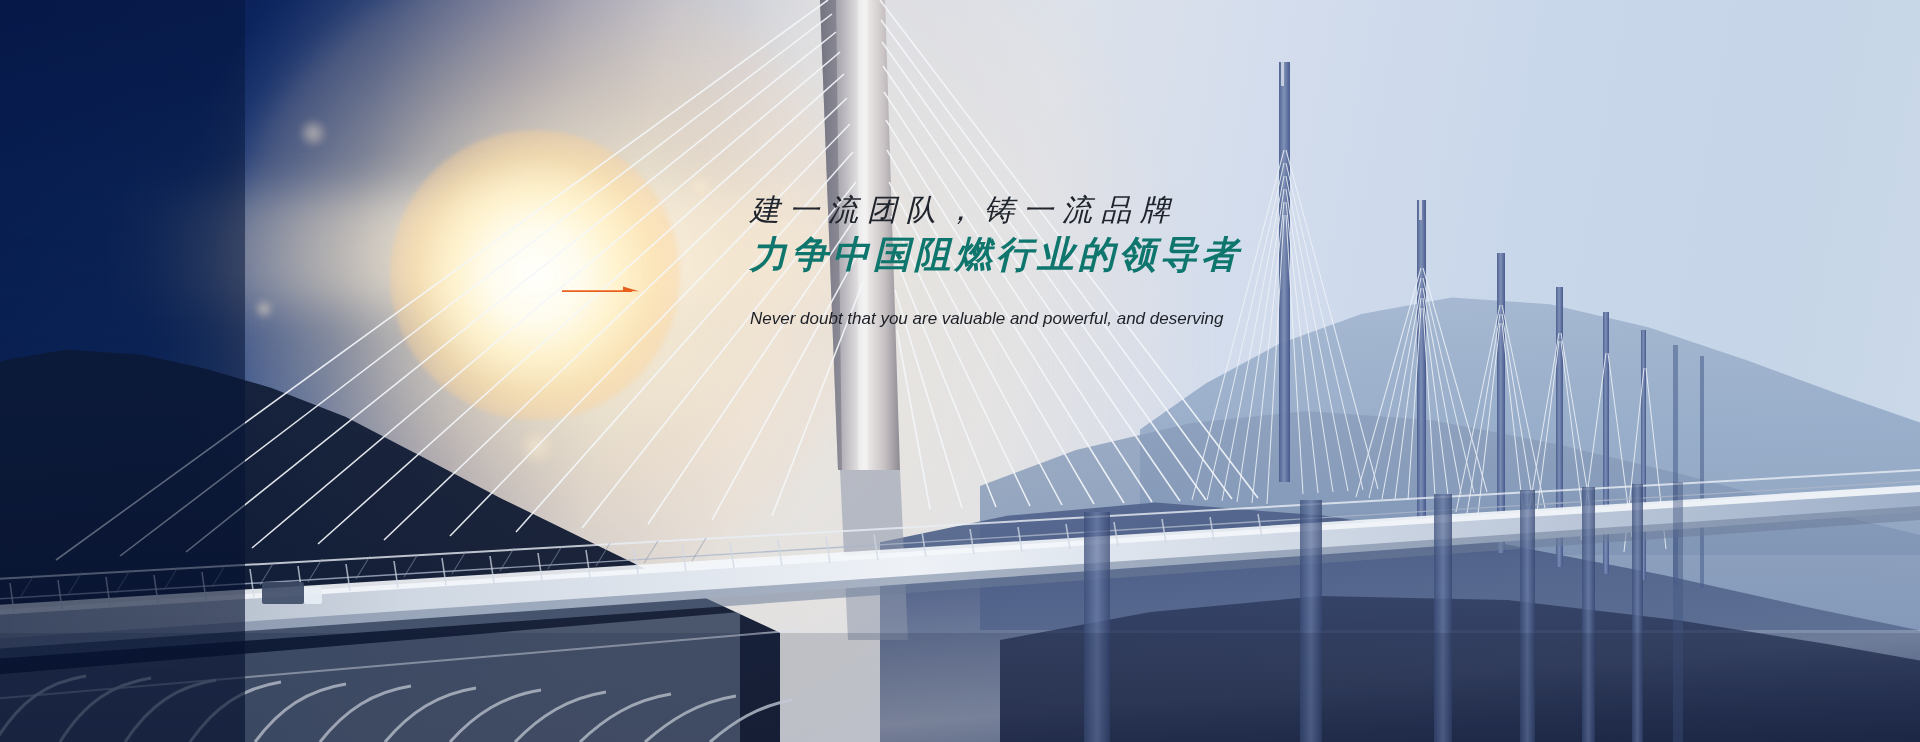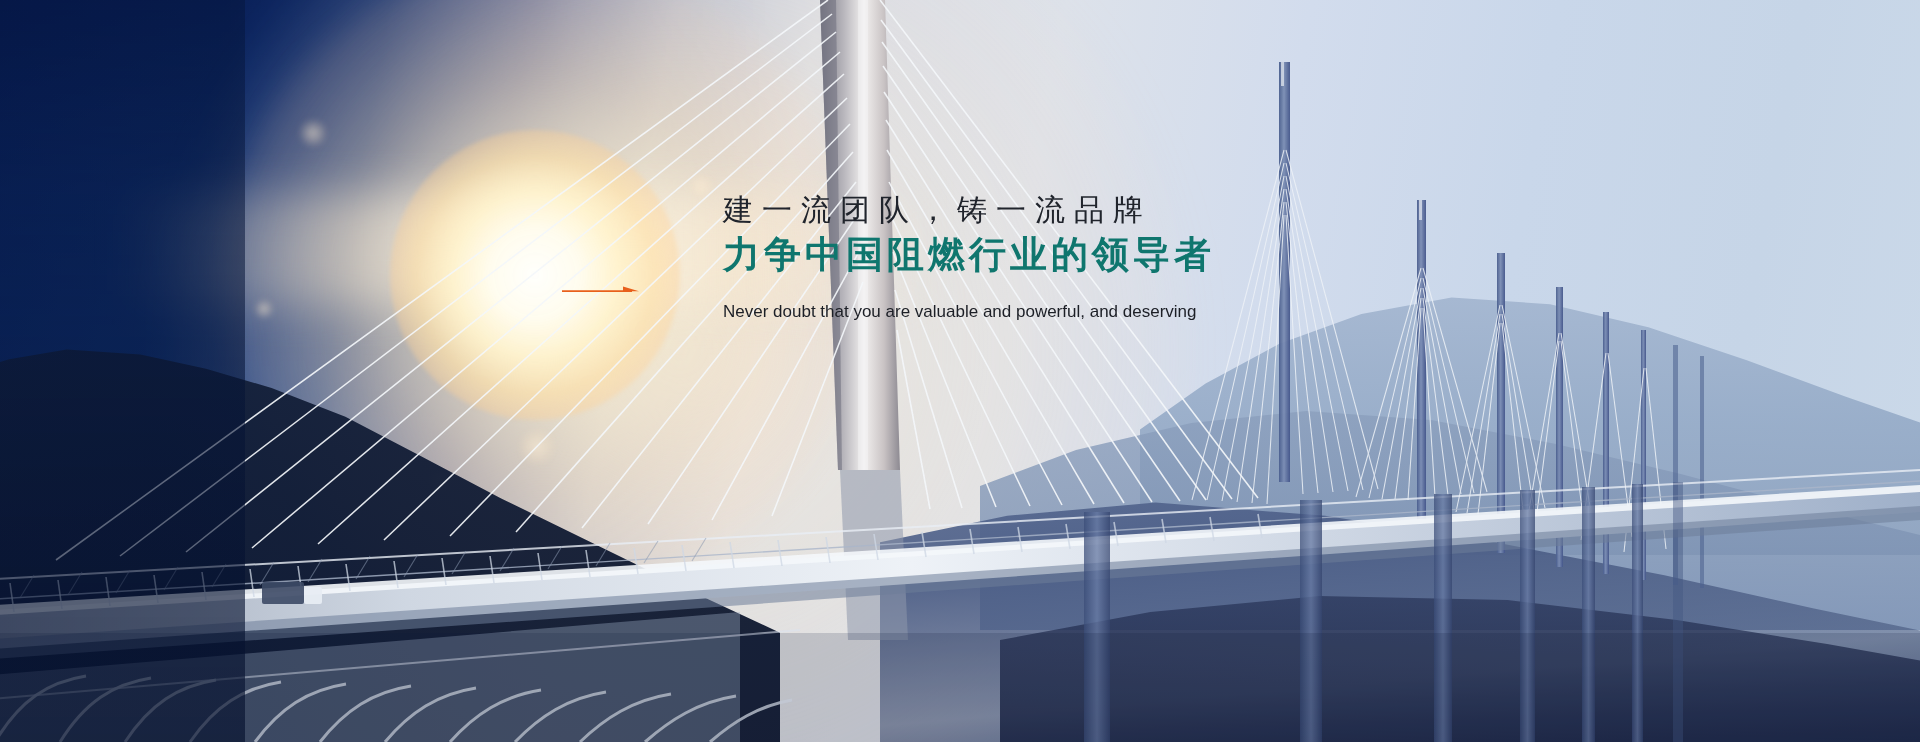--- a/index.html
+++ b/index.html
@@ -145,40 +145,40 @@
     text-shadow:0 1px 0 rgba(255,255,255,.35);
     white-space:nowrap;
   }
   .logo-arrow {
     margin-top:20px; margin-left:95px;
     width:78px; height:10px; position:relative;
   }
   .logo-arrow svg { display:block; }
 
   .headline-block {
-    position:absolute; left:723px; top:190px; width:600px;
+    position:absolute; left:750px; top:190px; width:600px;font-style:italic;
   }
   .headline-sub {
     color:#20242c;
     font-size:30px;
     letter-spacing:9px;
     line-height:1.35;
     font-weight:400;
     white-space:nowrap;
   }
   .headline-main {
     color:#0f766e;
     font-size:37px;
     font-weight:bold;
     letter-spacing:4px;
     line-height:1.3;
     white-space:nowrap;
   }
   .desc {
-    margin-top:16px;
+    margin-top:23px;
     color:#1c1f26;
     font-size:17px;
     line-height:1.95;
     font-weight:400;
     white-space:nowrap;
   }
   .desc div { white-space:pre; }
 </style>
 </head>
 <body>

